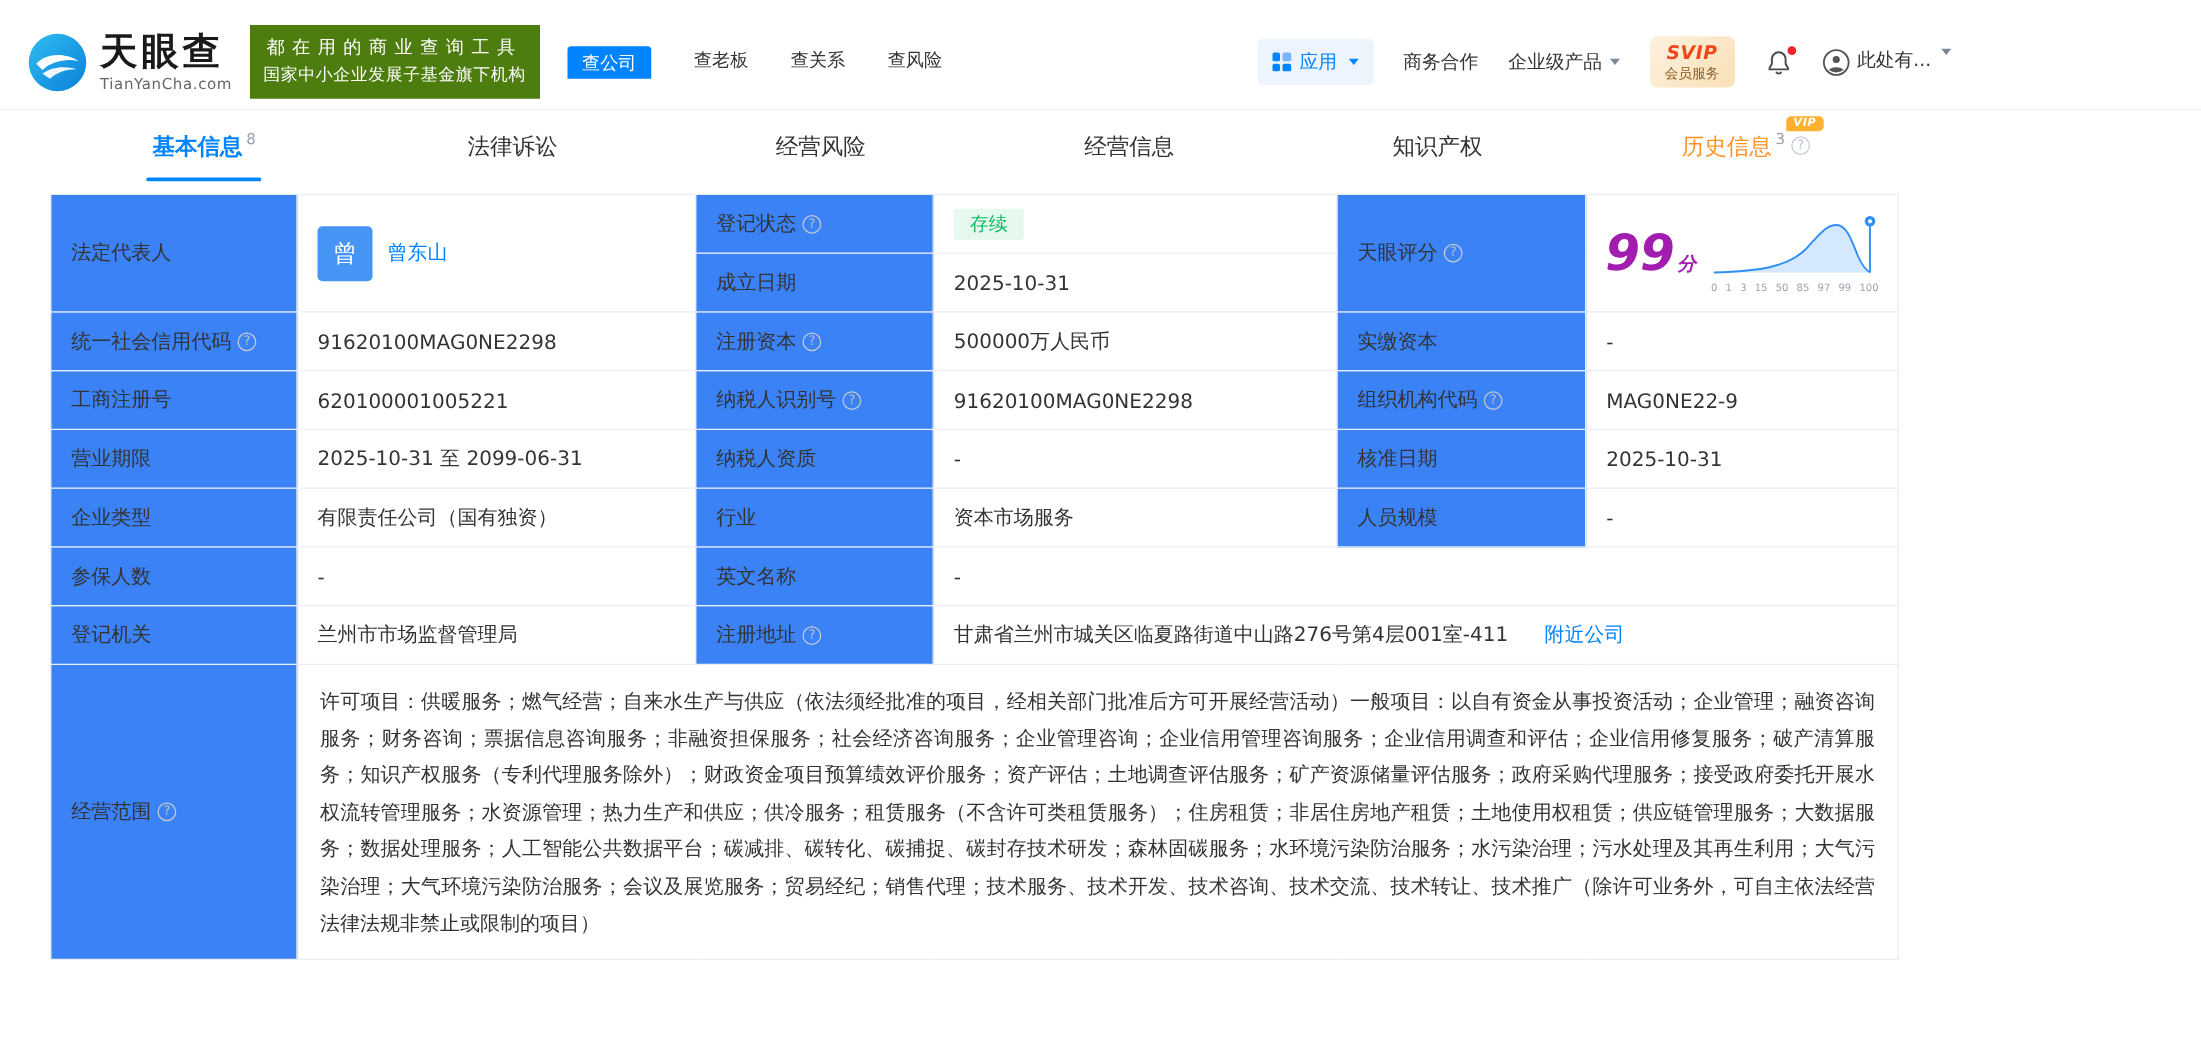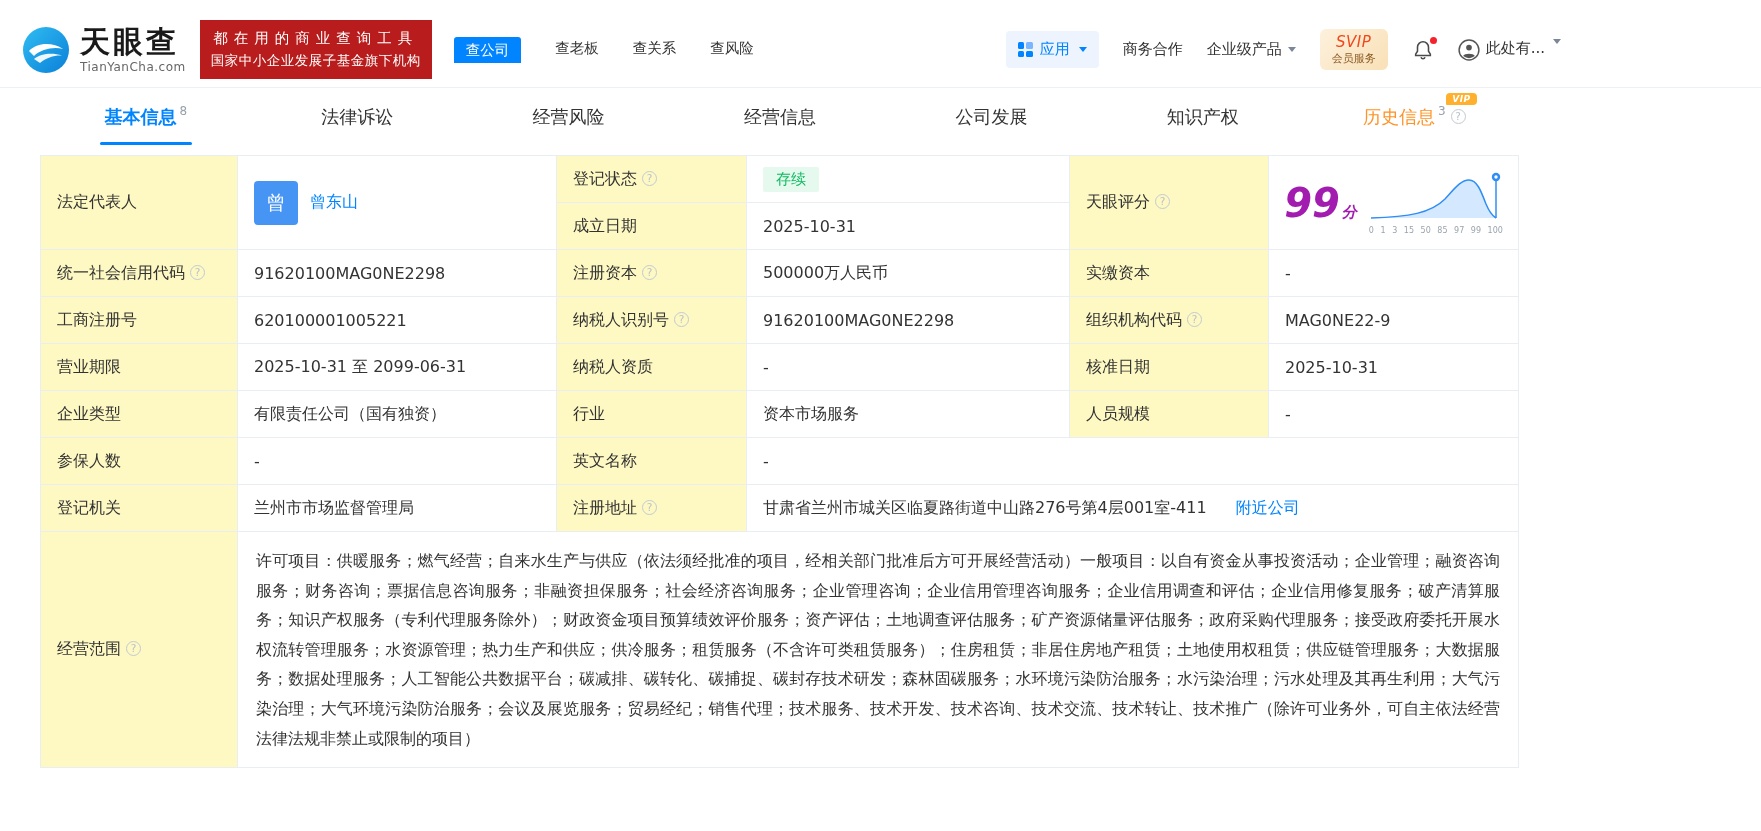--- a/index.html
+++ b/index.html
@@ -5,21 +5,21 @@
   *{margin:0;padding:0;box-sizing:border-box}
   html,body{width:1761px;height:831px;background:#fff;overflow:hidden;
     font-family:"DejaVu Sans","Liberation Sans",sans-serif;color:#333}
 
   
   .topbar{height:88px;display:flex;align-items:center;padding:12px 200px 0 22px;
     border-bottom:1px solid #eef1f4;background:#fff}
   .logo{display:flex;align-items:center;gap:10px;cursor:pointer}
   .logo-text .brand{font-size:30px;font-weight:700;color:#1a1a1a;letter-spacing:3px;line-height:1.1}
   .logo-text .domain{font-size:12px;color:#666;letter-spacing:.5px;margin-top:2px}
-  .red-banner{margin-left:14px;width:232px;background:#b91c1c;color:#fff;
+  .red-banner{margin-left:14px;width:232px;background:#4d7c0f;color:#fff;
     padding:8px 10px;text-align:center;line-height:1.45}
   .red-banner .l1{font-size:14.5px;letter-spacing:6px;white-space:nowrap}
   .red-banner .l2{font-size:13.5px;letter-spacing:.5px;white-space:nowrap;margin-top:2px}
 
   .search-block{margin-left:22px;width:484px}
   .search-tabs{display:flex;gap:34px;align-items:flex-end;height:27px;font-size:14.5px}
   .stab{cursor:pointer;margin-bottom:5px;color:#333}
   .stab.active{background:#0084ff;color:#fff;padding:4px 12px 3px;border-radius:3px 3px 0 0;margin-bottom:0}
   .search-row{display:flex;height:38px}
   .input-wrap{position:relative;flex:1}
@@ -38,21 +38,21 @@
     padding:9px 12px;color:#0084ff;cursor:pointer}
   .grid-icon{width:15px;height:15px;display:grid;grid-template-columns:1fr 1fr;gap:2px}
   .grid-icon i{background:#0084ff;border-radius:1.5px}
   .grid-icon i:nth-child(2){background:#7ab5ff}
   .caret{display:inline-block;width:0;height:0;border-left:4.5px solid transparent;
     border-right:4.5px solid transparent;border-top:5.5px solid #7a8796;margin-left:2px}
   .apps-chip .caret{border-top-color:#0084ff}
   .hlink{cursor:pointer;white-space:nowrap;display:flex;align-items:center;gap:4px}
   .svip{background:linear-gradient(135deg,#fdf1de,#f9e0b6);border-radius:6px;padding:4px 12px;
     text-align:center;line-height:1.25;cursor:pointer}
-  .svip-top{font-size:15px;font-weight:400;font-style:italic;color:#f0471d;letter-spacing:.5px}
+  .svip-top{font-size:15px;font-weight:700;font-style:italic;color:#f0471d;letter-spacing:.5px}
   .svip-sub{font-size:11px;color:#8a5a23;white-space:nowrap}
   .bell-wrap{position:relative;cursor:pointer;display:flex}
   .bell-dot{position:absolute;top:-2px;right:-3px;width:7px;height:7px;border-radius:50%;background:#f5222d}
   .user-chip{display:flex;align-items:flex-start;gap:6px;cursor:pointer;white-space:nowrap}
 
   
   .tabbar{margin:0 241px 0 40px;height:57px;display:flex}
   .tab{flex:1;position:relative;display:flex;align-items:center;justify-content:center;
     font-size:18px;cursor:pointer;color:#333}
   .tab.active{color:#0084ff;font-weight:700}
@@ -66,21 +66,21 @@
 
   .help-icon{display:inline-block;width:15px;height:15px;line-height:13px;
     border:1px solid #c3cad2;border-radius:50%;color:#b9c1c9;font-size:10.5px;
     text-align:center;margin-left:5px;vertical-align:2px;cursor:pointer;font-style:normal;font-weight:400}
   .help-icon::before{content:"?"}
 
   
   .info{border-collapse:collapse;table-layout:fixed;width:1478px;margin:10px 0 0 40px}
   .info td{border:1px solid #e9eef3;padding:8px 16px;font-size:16px;height:47px;
     vertical-align:middle;word-break:break-all}
-  .info td.lbl{background:#fef9c3;color:#333}
+  .info td.lbl{background:#3b82f6;color:#333}
   .rep-wrap{display:flex;align-items:center}
   .avatar{display:inline-flex;width:44px;height:44px;background:#4694f3;color:#fff;font-size:19px;
     align-items:center;justify-content:center;border-radius:4px;cursor:pointer;flex:none}
   .rep-name{color:#0084ff;margin-left:12px;cursor:pointer}
   .badge-green{display:inline-block;background:#e5f9ee;color:#10ba61;padding:3px 13px;
     font-size:15px;border-radius:2px}
   .blue-link{color:#0084ff;cursor:pointer;margin-left:24px;white-space:nowrap}
   .score-cell{padding:4px 10px !important}
   .score-wrap{display:flex;align-items:center;gap:12px;justify-content:center}
   .score-num{color:#a21caf;font-weight:700;font-style:italic;white-space:nowrap}
@@ -175,23 +175,20 @@
     <sup class="count">8</sup>
   </div>
   <div class="tab">
     <span>法律诉讼</span>
   </div>
   <div class="tab">
     <span>经营风险</span>
   </div>
   <div class="tab">
     <span>经营信息</span>
-  </div>
-  <div class="tab">
-    <span>公司发展</span>
   </div>
   <div class="tab">
     <span>知识产权</span>
   </div>
   <div class="tab history">
     <span class="vip-ribbon">VIP</span>
     <span>历史信息</span>
     <sup class="count">3</sup>
     <span class="help-icon"></span>
   </div>

